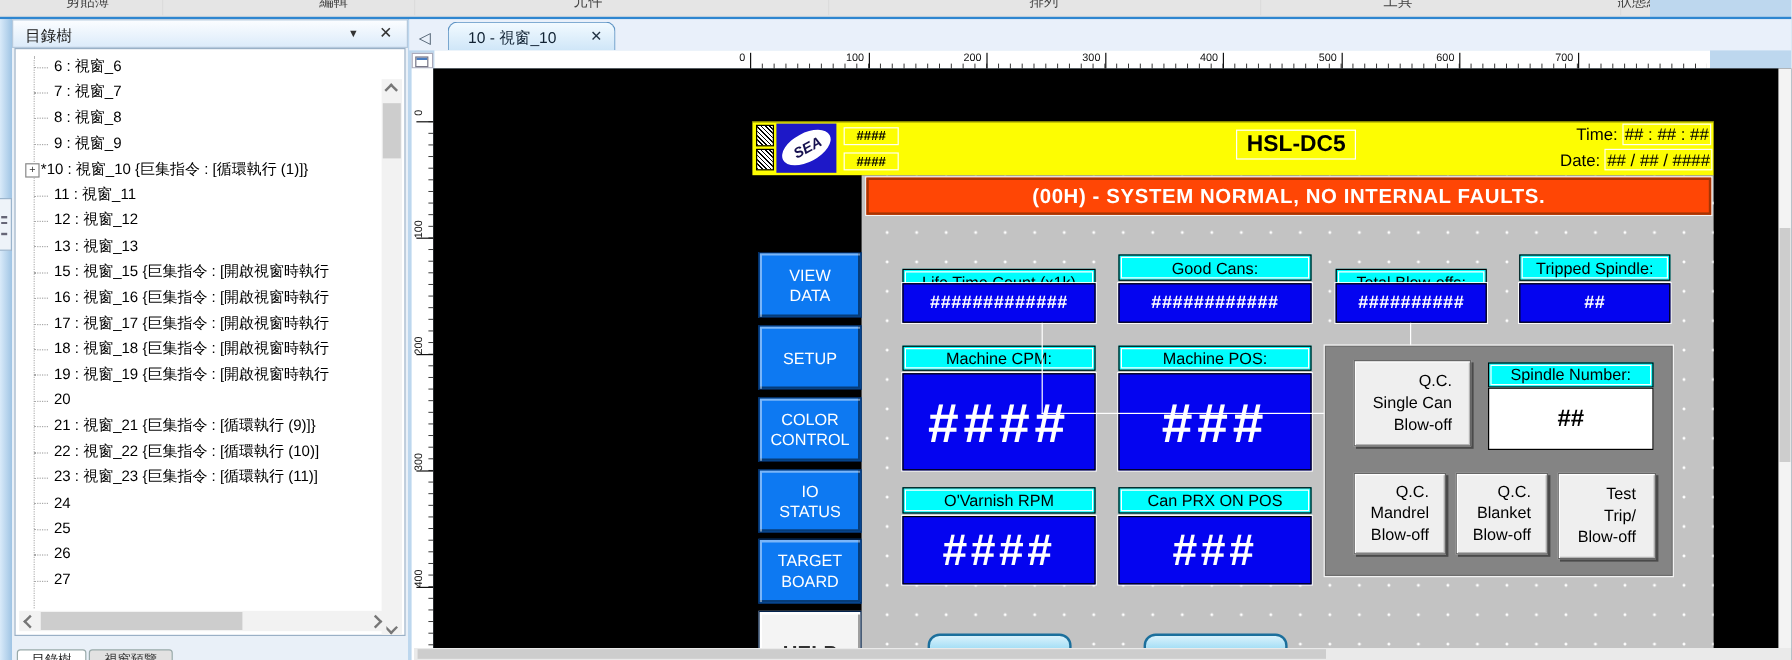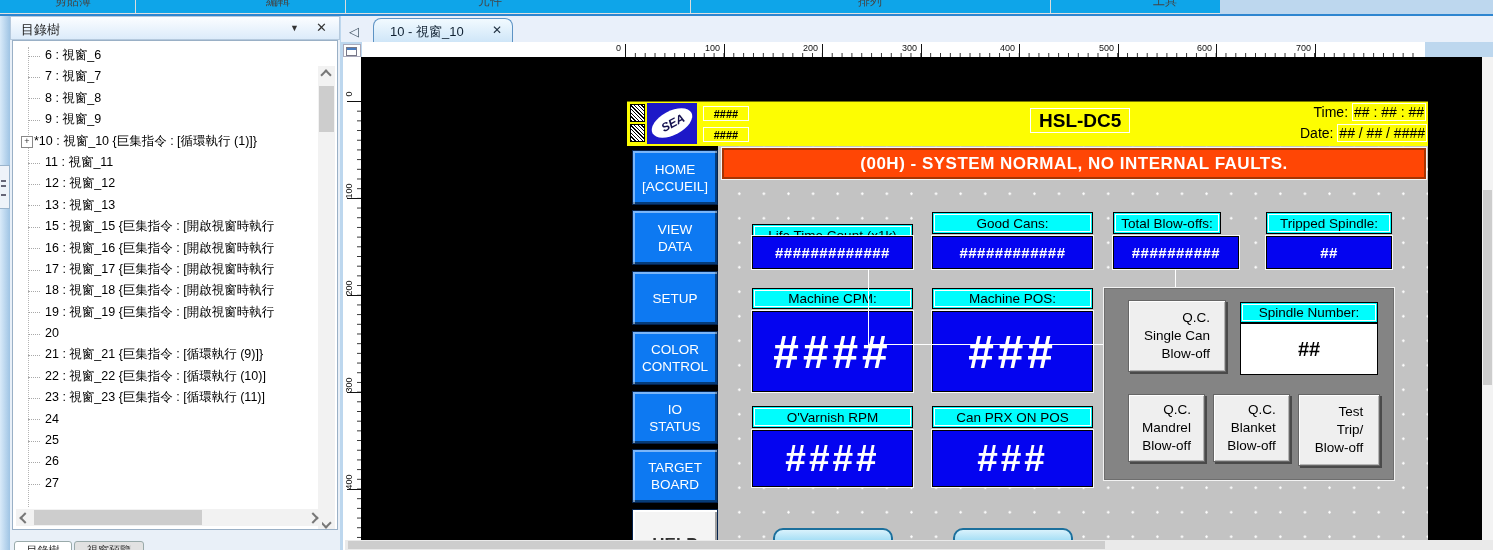--- a/index.html
+++ b/index.html
@@ -1,20 +1,20 @@
 <!DOCTYPE html>
 <html><head>
 <meta charset="utf-8">
 <style>
   html,body{margin:0;padding:0}
   body{font-family:"Liberation Sans","DejaVu Sans",sans-serif}
   #root{position:relative;width:1493px;height:550px;background:#bdd7ee;overflow:hidden}
   .abs{position:absolute}
   
-  #menubar{left:0;top:0;width:1220px;height:13px;background:#0ea5e9;overflow:hidden;border-bottom:1px solid #e0e0e0}
+  #menubar{left:0;top:0;width:1375px;height:13px;background:#e5e5e5;overflow:hidden;border-bottom:1px solid #e0e0e0}
   .menu-group{position:absolute;top:-7px;font-size:12px;color:#444;white-space:nowrap}
   .menu-sep{position:absolute;top:0;width:1px;height:13px;background:#dcdcdc}
   #blueline{left:0;top:14px;width:1493px;height:2px;background:#2e86d0}
   
   #leftstrip{left:0;top:16px;width:10px;height:534px;background:linear-gradient(to right,#d9eaf9,#9fc4e4);border-right:1px solid #86add0}
   #docktab{left:0;top:165px;width:9px;height:42px;background:#eef3f9;border:1px solid #9ab4cc;border-left:none}
   #docktab .glyph{position:absolute;left:1px;top:14px;width:5px;height:12px;border-top:2px solid #667;border-bottom:2px solid #667;background:linear-gradient(#667 2px,transparent 2px) center/5px 6px no-repeat}
   
   #treepanel{left:10px;top:16px;width:330px;height:534px;background:#e9f0f8}
   #treehdr{position:absolute;left:0;top:0;width:330px;height:24px;background:linear-gradient(#fbfdff,#dcebfa);border:1px solid #b5c9dd;box-sizing:border-box}
@@ -230,38 +230,36 @@
     <span>Time:</span>
     <span class="v">## : ## : ##</span>
   </div>
   <div class="tdrow" style="top:125px">
     <span>Date:</span>
     <span class="v">## / ## / ####</span>
   </div>
 
   <div class="abs" id="alarmbar">(00H) - SYSTEM NORMAL, NO INTERNAL FAULTS.</div>
 
-  <div class="abs navb" style="top:150px;height:55px">HOME
-[ACCUEIL]</div>
   <div class="abs navb" style="top:210px;height:55px">VIEW
 DATA</div>
   <div class="abs navb" style="top:271px;height:54px">SETUP</div>
   <div class="abs navb" style="top:331px;height:54px">COLOR
 CONTROL</div>
   <div class="abs navb" style="top:391px;height:53px">IO
 STATUS</div>
   <div class="abs navb" style="top:449px;height:54px">TARGET
 BOARD</div>
   <div class="abs navb help" style="top:509px;height:45px">HELP</div>
 
   <div class="abs flbl" style="left:752px;top:224px;width:161px;height:22px">Life Time Count (x1k)</div>
   <div class="abs fval v-sm" style="left:752px;top:236px;width:161px;height:33px">#############</div>
   <div class="abs flbl" style="left:932px;top:212px;width:161px;height:22px">Good Cans:</div>
   <div class="abs fval v-sm" style="left:932px;top:236px;width:161px;height:33px">############</div>
-  <div class="abs flbl" style="left:1113px;top:212px;width:108px;height:22px">Total Blow-offs:</div>
+  <div class="abs flbl" style="left:1113px;top:224px;width:126px;height:22px">Total Blow-offs:</div>
   <div class="abs fval v-sm" style="left:1113px;top:236px;width:126px;height:33px">##########</div>
   <div class="abs flbl" style="left:1266px;top:212px;width:126px;height:22px">Tripped Spindle:</div>
   <div class="abs fval v-sm" style="left:1266px;top:236px;width:126px;height:33px">##</div>
 
   <div class="abs flbl" style="left:752px;top:288px;width:161px;height:21px">Machine CPM:</div>
   <div class="abs fval v-big" style="left:752px;top:311px;width:161px;height:81px">####</div>
   <div class="abs flbl" style="left:932px;top:288px;width:161px;height:21px">Machine POS:</div>
   <div class="abs fval v-big" style="left:932px;top:311px;width:161px;height:81px">###</div>
 
   <div class="abs flbl" style="left:752px;top:406px;width:161px;height:22px">O'Varnish RPM</div>

